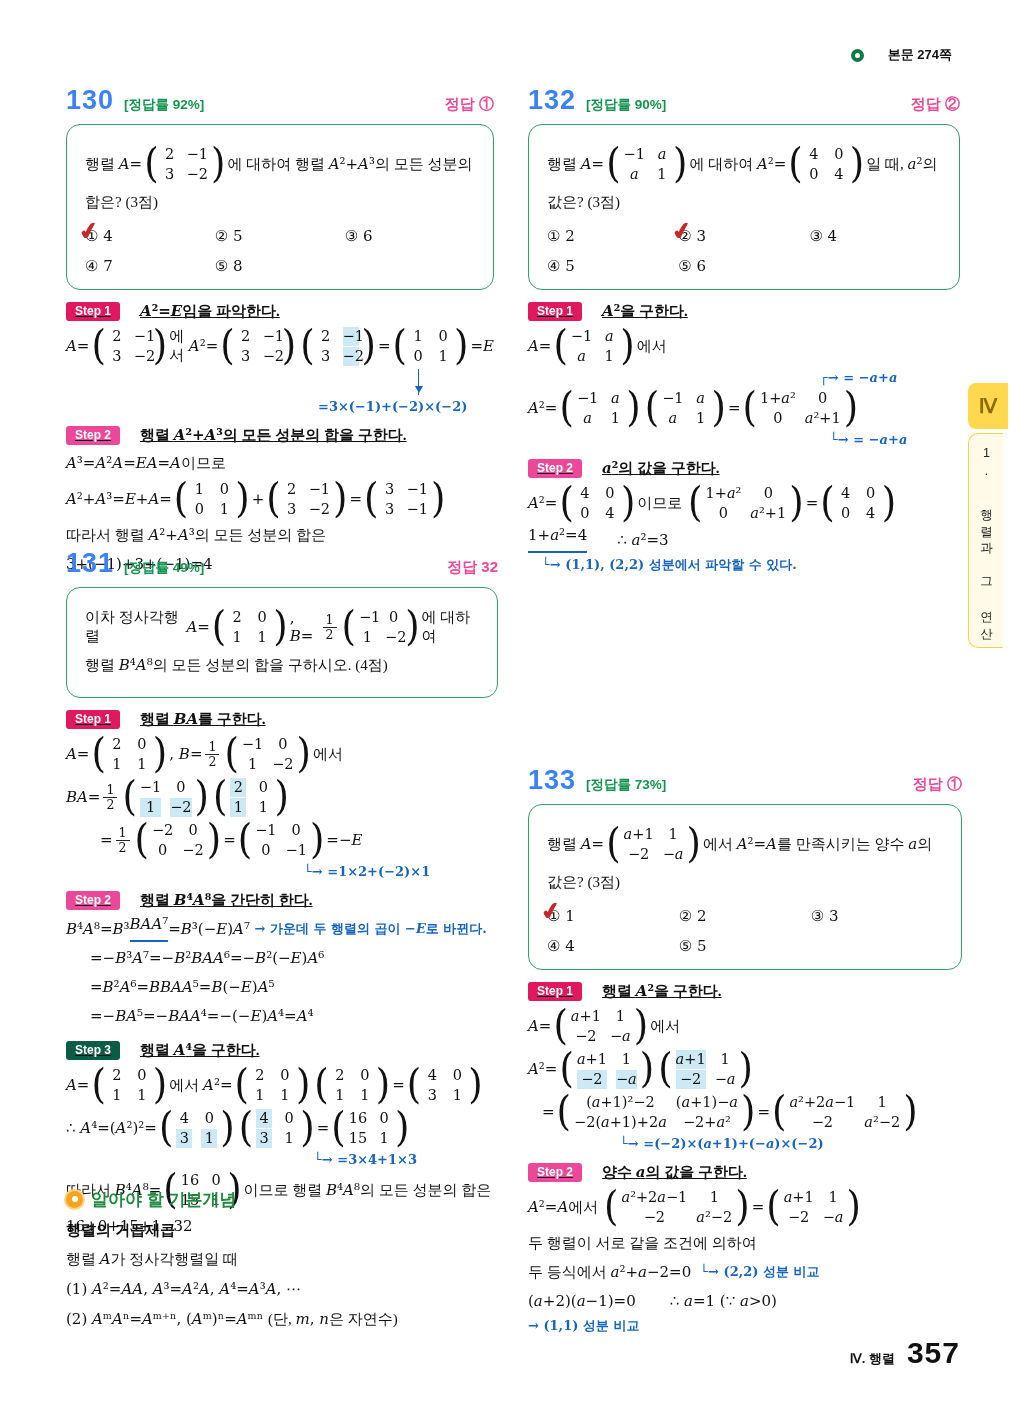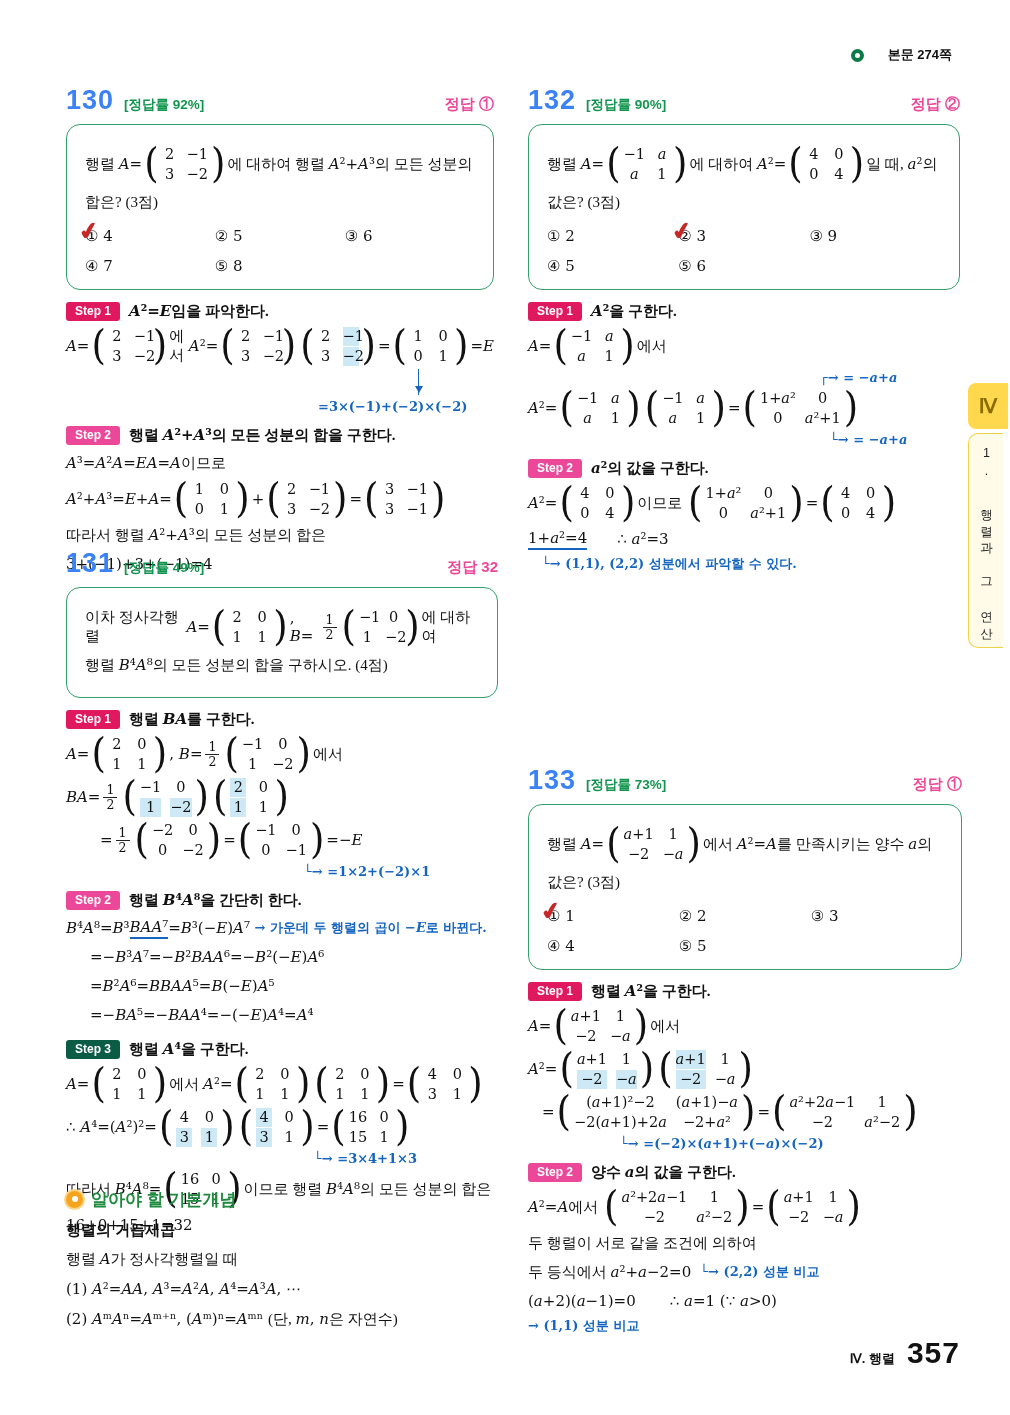--- a/index.html
+++ b/index.html
@@ -38,38 +38,38 @@
         font-size:15px;}
   .sol{margin-top:12px;}
   
   .line{display:flex;align-items:center;flex-wrap:nowrap;min-height:26px;margin:3px 0;font-size:15px;}
   .qbox .line{margin:5px 0;}
   .line.t{min-height:16px;margin:0 0 3px;font-size:13px;}
   .mt{font-family:"DejaVu Serif","Liberation Serif",serif;color:#111;white-space:pre-wrap;}
   .kt{font-family:"Liberation Serif","DejaVu Serif",serif;color:#111;white-space:pre-wrap;}
   .ann{font-family:"DejaVu Serif","Liberation Serif",serif;font-size:13px;color:#1565c0;
        font-weight:bold;white-space:pre-wrap;}
-  .u-blue{border-bottom:2px solid #1565c0;padding-bottom:1px;}
+  .u-blue{border-bottom:2px solid #1565c0;padding-bottom:7px;}
   .sp{display:inline-block;}
   
   .mat{display:inline-flex;align-items:center;margin:0 2px;}
   .paren{font-family:"DejaVu Serif",serif;font-size:37px;font-weight:400;line-height:40px;
          transform:scaleY(1.12);color:#111;}
   .mgrid{display:grid;grid-template-columns:auto auto;column-gap:9px;row-gap:1px;padding:0 3px;
          font-family:"DejaVu Serif",serif;font-size:14.5px;line-height:19px;text-align:center;}
   .mcell{min-width:16px;text-align:center;white-space:nowrap;}
   .mcell.hl{background:#cde9f6;}
   .frac{display:inline-flex;flex-direction:column;align-items:center;margin:0 3px;
         font-family:"DejaVu Serif",serif;font-size:12.5px;line-height:14px;}
   .fden{border-top:1.2px solid #222;padding:0 3px;}
   .varrow{display:inline-block;height:26px;width:0;border-left:1.6px solid #1565c0;position:relative;}
   .varrow::after{content:"";position:absolute;left:-4.5px;bottom:-2px;border:4px solid transparent;
                  border-top:7px solid #1565c0;}
   
-  .step-row{display:flex;align-items:center;gap:9px;margin:12px 0 5px;}
+  .step-row{display:flex;align-items:center;gap:20px;margin:12px 0 5px;text-decoration:underline;}
   .badge{font-size:12px;font-weight:bold;color:#fff;padding:2px 9px 3px;border-radius:3px;white-space:nowrap;}
   .badge.c1{background:#e0195f;}
   .badge.c2{background:#ec4899;}
   .badge.c3{background:#0a5c44;}
   .stitle{font-size:15px;font-weight:bold;display:flex;align-items:baseline;}
   .stitle .mt,.stitle .kt{font-weight:bold;}
   
   .opts{display:flex;flex-wrap:wrap;row-gap:12px;margin-top:12px;}
   .opt{width:33.3%;display:flex;align-items:center;font-family:"DejaVu Serif",serif;font-size:15px;}
   .circ{position:relative;display:inline-flex;align-items:center;gap:6px;}
@@ -598,21 +598,21 @@
             </span>
           </span>
           <span class="opt">
             <span class="circ">
               <span class="mt">② 3</span>
               <span class="chk">✔</span>
             </span>
           </span>
           <span class="opt">
             <span class="circ">
-              <span class="mt">③ 9</span>
+              <span class="mt">③ 4</span>
             </span>
           </span>
           <span class="opt">
             <span class="circ">
               <span class="mt">④ 5</span>
             </span>
           </span>
           <span class="opt">
             <span class="circ">
               <span class="mt">⑤ 6</span>

